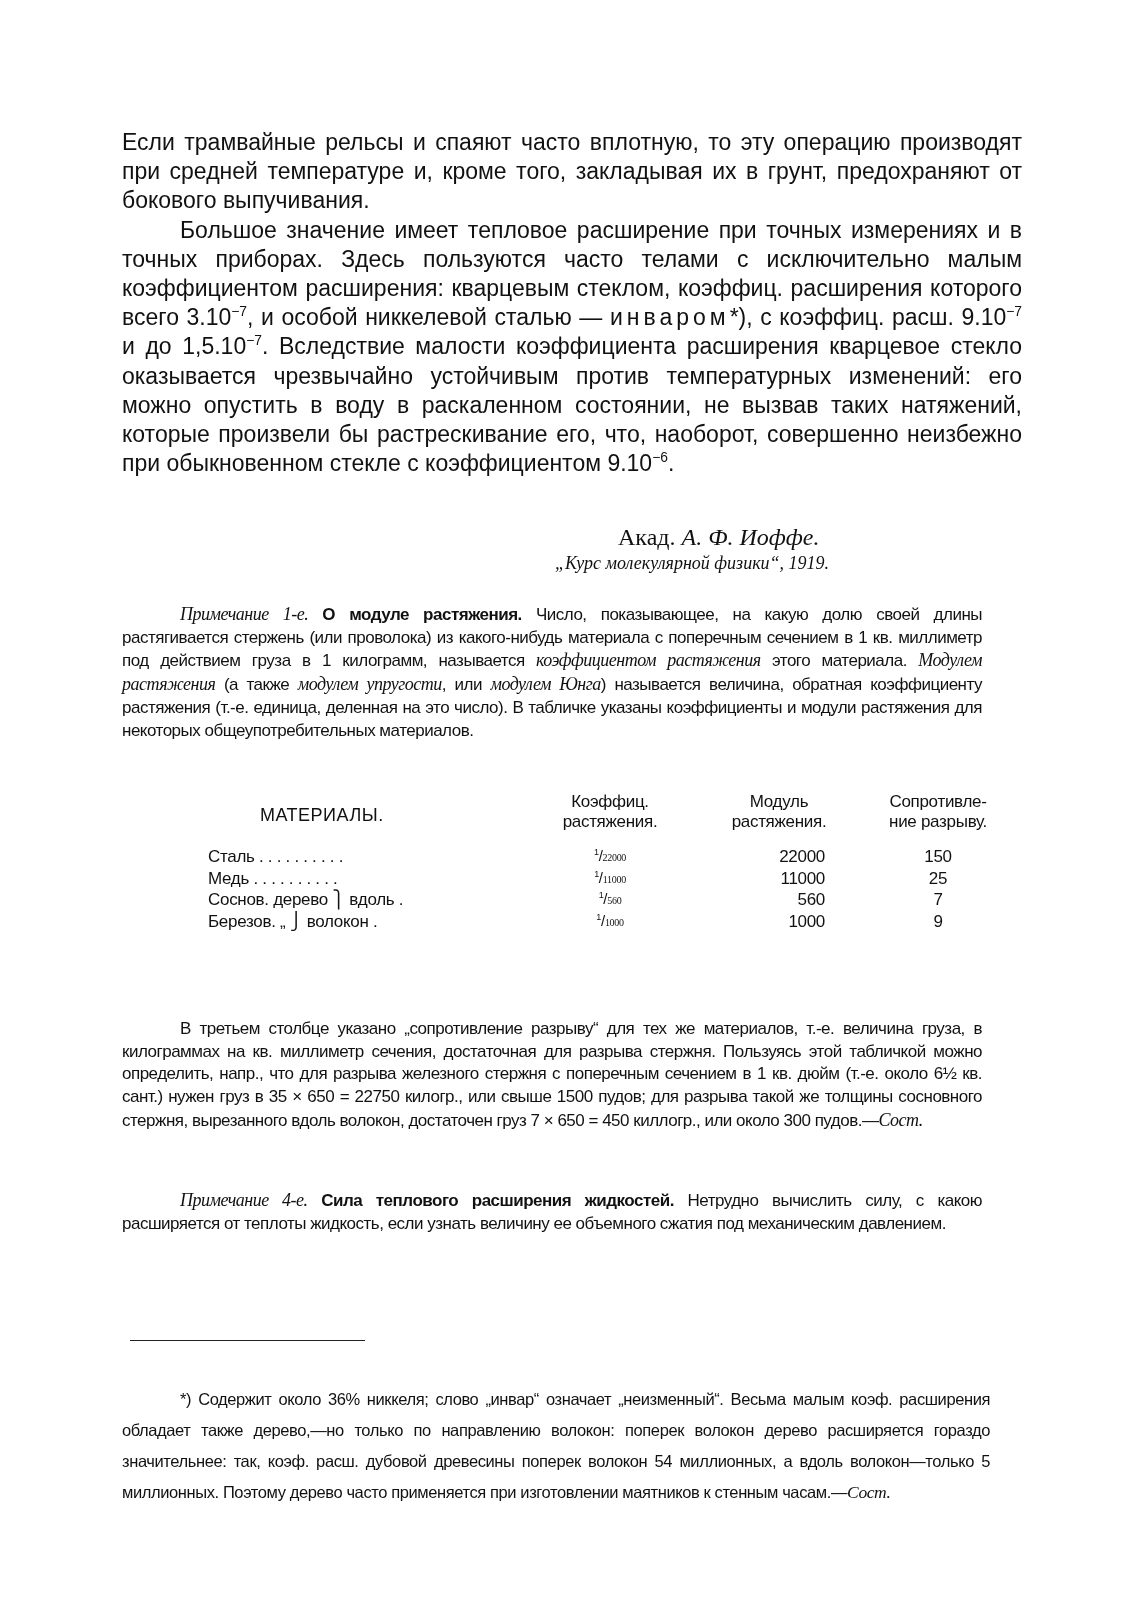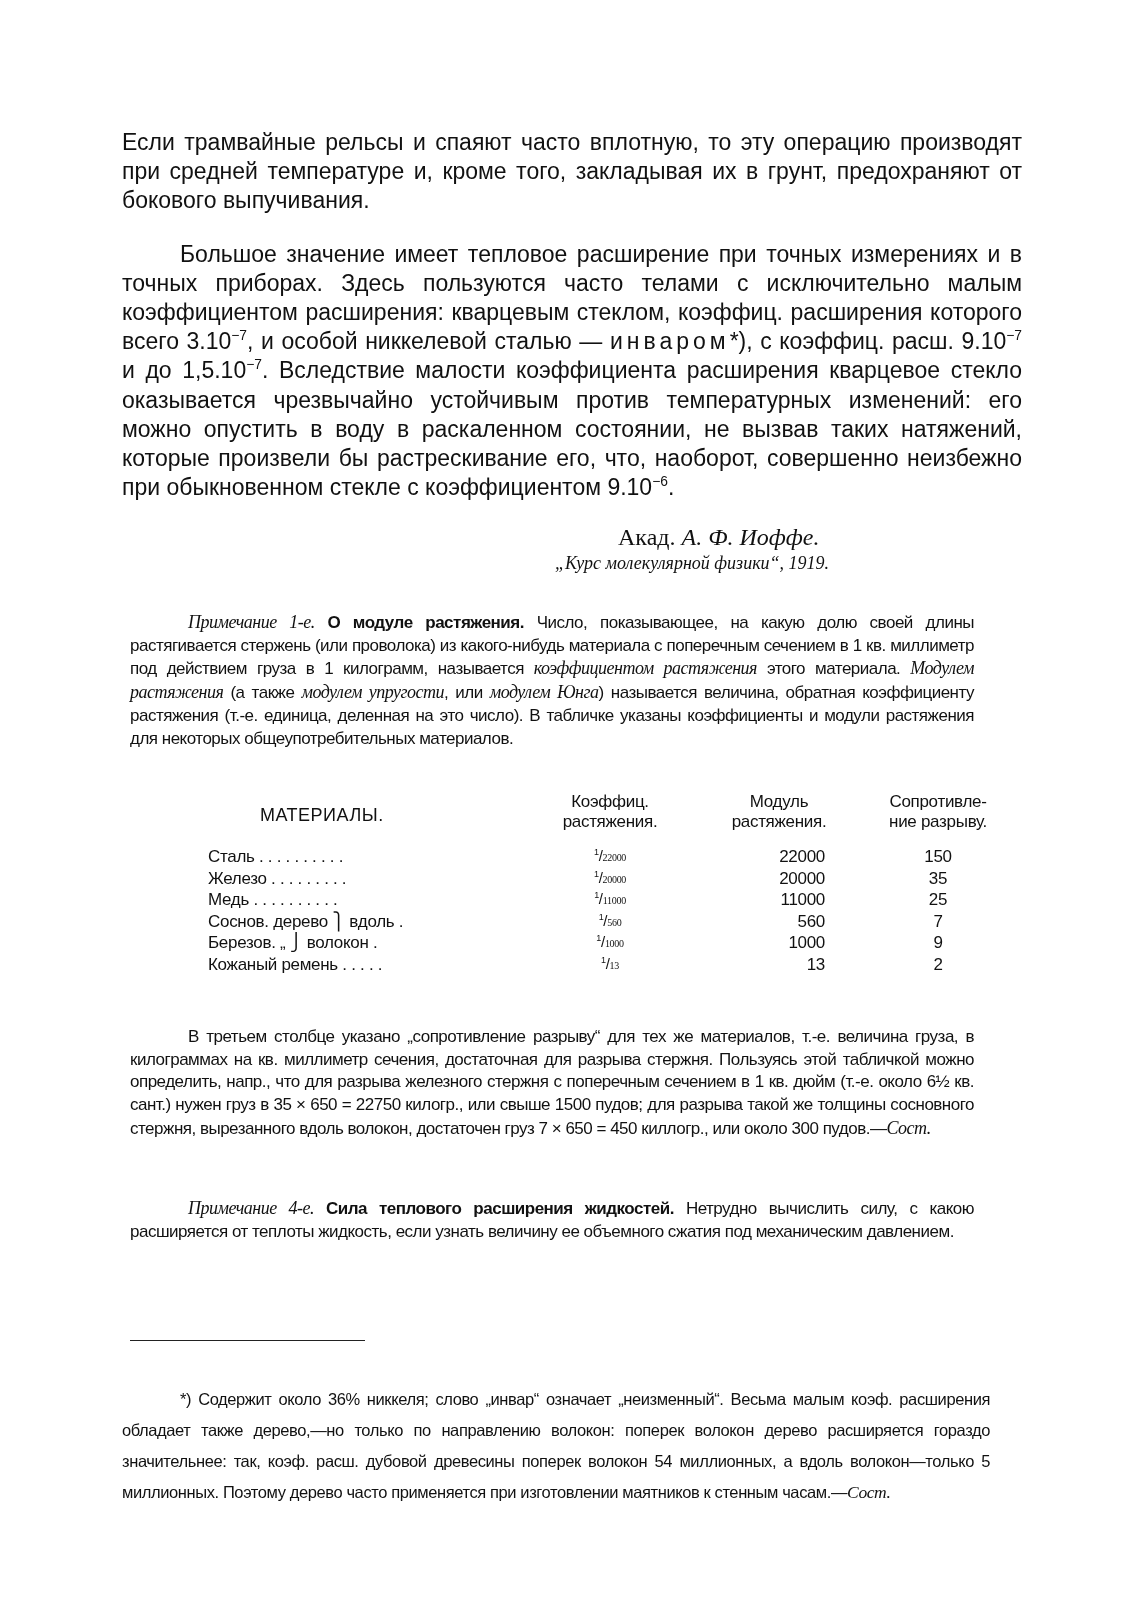--- a/index.html
+++ b/index.html
@@ -3,29 +3,29 @@
   <meta charset="utf-8">
   <style>
     html, body { margin: 0; padding: 0; background: #ffffff; }
     body { width: 1140px; height: 1624px; position: relative; overflow: hidden; color: #111; }
     .page { position: absolute; left: 0; top: 0; width: 1140px; height: 1624px; }
     .pagenum { position: absolute; top: 76px; left: 0; width: 1140px; text-align: center;
       font-family: "Liberation Serif", serif; font-size: 22px; letter-spacing: 1px; }
     .main { position: absolute; left: 122px; width: 900px; font-family: "Liberation Sans Narrow", "Liberation Sans", sans-serif;
       font-size: 23px; line-height: 29.2px; text-align: justify; transform-origin: left top; }
     .main p { margin: 0; text-indent: 0; }
-    .main p.indent { text-indent: 58px; margin-top: 24px; }
+    .main p.indent { text-indent: 58px; }
     .sp { letter-spacing: 4px; }
     sup { font-size: 60%; line-height: 0; vertical-align: super; }
     .sig { position: absolute; left: 618px; top: 514px; font-family: "Liberation Serif", serif; font-size: 24px; margin-top: 10px; }
     .sig i { font-style: italic; }
     .src { position: absolute; left: 555px; top: 553px; font-family: "Liberation Serif", serif; font-size: 18px; font-style: italic; }
     .note { position: absolute; left: 122px; width: 860px; font-family: "Liberation Sans", sans-serif; font-size: 17px;
       line-height: 22.7px; text-align: justify; letter-spacing: -0.5px; }
-    .note p { margin: 8px; }
+    .note p { margin: 0; }
     .note p.indent { text-indent: 58px; }
     .note i { font-family: "Liberation Serif", serif; font-size: 18px; }
     .note b { font-weight: bold; }
     table.mat { position: absolute; left: 208px; top: 792px; border-collapse: collapse;
       font-family: "Liberation Sans", sans-serif; font-size: 17px; line-height: 19.5px; letter-spacing: -0.3px; }
     table.mat th { font-weight: normal; vertical-align: top; padding: 0; line-height: 20px; }
     table.mat td { padding: 0; }
     .c0 { width: 275px; text-align: left; }
     .c1 { width: 150px; text-align: center; }
     .c2 { width: 140px; text-align: center; }
@@ -75,48 +75,36 @@
       <tr class="gap-row">
           <td colspan="4"></td>
         </tr>
     <tr>
           <td class="c0">Сталь . . . . . . . . . .</td>
           <td class="c1"><span class="frac"><sup>1</sup><span>/</span><small>22000</small></span></td>
           <td class="c2 num" style="padding-right: 48px;">22000</td>
           <td class="c3">150</td>
         </tr>
         <tr>
-          <td class="c0">Железо . . . . . . . . .</td>
-          <td class="c1"><span class="frac"><sup>1</sup><span>/</span><small>20000</small></span></td>
-          <td class="c2 num" style="padding-right: 48px;">20000</td>
-          <td class="c3">35</td>
-        </tr>
-        <tr>
           <td class="c0">Медь . . . . . . . . . .</td>
           <td class="c1"><span class="frac"><sup>1</sup><span>/</span><small>11000</small></span></td>
           <td class="c2 num" style="padding-right: 48px;">11000</td>
           <td class="c3">25</td>
         </tr>
         <tr>
           <td class="c0">Соснов. дерево ⎫ вдоль .</td>
           <td class="c1"><span class="frac"><sup>1</sup><span>/</span><small>560</small></span></td>
           <td class="c2 num" style="padding-right: 48px;">560</td>
           <td class="c3">7</td>
         </tr>
         <tr>
           <td class="c0">Березов.   „   ⎭ волокон .</td>
           <td class="c1"><span class="frac"><sup>1</sup><span>/</span><small>1000</small></span></td>
           <td class="c2 num" style="padding-right: 48px;">1000</td>
           <td class="c3">9</td>
-        </tr>
-        <tr>
-          <td class="c0">Кожаный ремень . . . . .</td>
-          <td class="c1"><span class="frac"><sup>1</sup><span>/</span><small>13</small></span></td>
-          <td class="c2 num" style="padding-right: 48px;">13</td>
-          <td class="c3">2</td>
         </tr>
       </tbody>
   </table>
 
   <div class="note" style="top:1018px;">
     <p class="indent"><span>В третьем столбце указано „сопротивление разрыву“ для тех же материалов, т.-е. величина груза, в килограммах на кв. миллиметр сечения, достаточная для разрыва стержня. Пользуясь этой табличкой можно определить, напр., что для разрыва железного стержня с поперечным сечением в 1 кв. дюйм (т.-е. около 6½ кв. сант.) нужен груз в 35 × 650 = 22750 килогр., или свыше 1500 пудов; для разрыва такой же толщины сосновного стержня, вырезанного вдоль волокон, достаточен груз 7 × 650 = 450 киллогр., или около 300 пудов.—</span><i>Сост.</i></p>
   </div>
 
   <div class="note" style="top:1189px;">
     <p class="indent"><i>Примечание 4-е.</i> <b>Сила теплового расширения жидкостей.</b><span> Нетрудно вычислить силу, с какою расширяется от теплоты жидкость, если узнать величину ее объемного сжатия под механическим давлением.</span></p>

